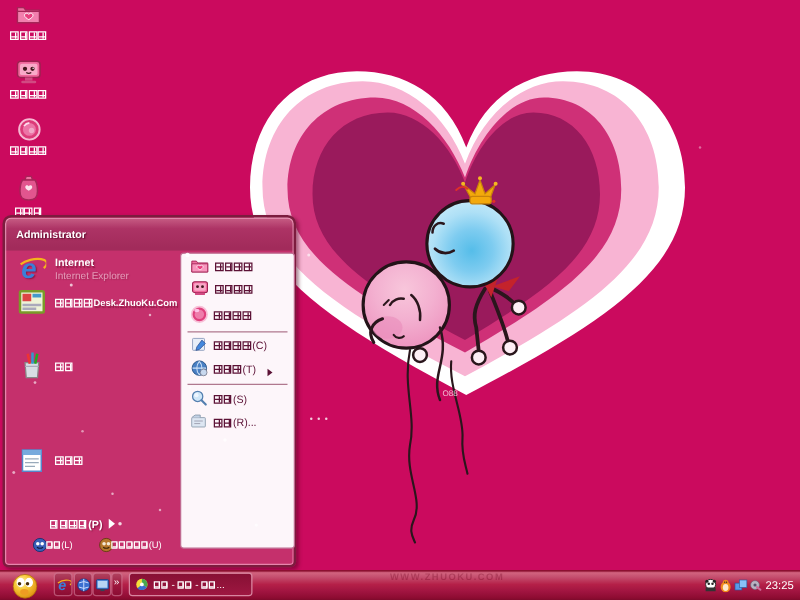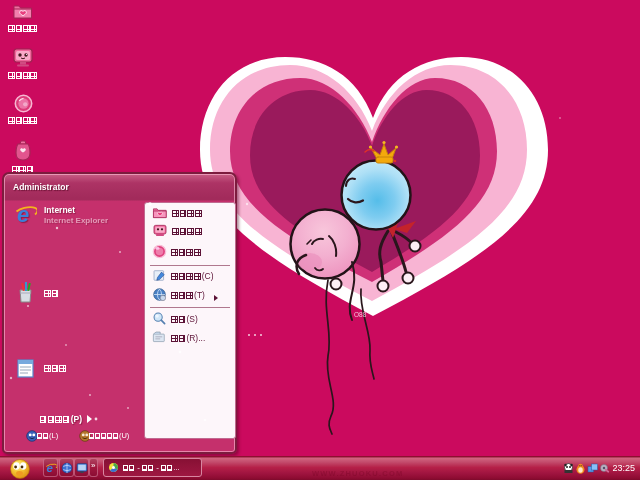--- a/index.html
+++ b/index.html
@@ -140,21 +140,31 @@
     <span class="lbl"><i class="z"></i><i class="z"></i><i class="z"></i></span>
   </div>
 <div id="menu">
  <div id="mhead">Administrator</div>
 
  <div class="mi" style="left:10px;top:29px">
       <svg width="23" height="23" viewBox="0 0 23 23">
   <text x="3" y="19" font-size="22" font-style="italic" font-weight="bold" fill="#3b7fd8" font-family="Liberation Sans">e</text>
   <path d="M2.5,8.5 a9.5,4.2 -14 1 1 18.5,3" stroke="#f4b31c" stroke-width="1.8" fill="none"></path>
  </svg>
-      <span>Internet<br><span style="font-weight:bold;opacity:.5;font-size:8px">Internet Explorer</span></span>
+      <span>Internet<br><span style="font-weight:normal;opacity:.5;font-size:8px">Internet Explorer</span></span>
+    </div>
+ <div class="mi" style="left:10px;top:56px">
+      <svg width="23" height="23" viewBox="0 0 23 23">
+  <rect x="2" y="3" width="19" height="17" rx="1" fill="#eef4d8" stroke="#7a9a28" stroke-width="2"></rect>
+  <rect x="4" y="5" width="7" height="6" fill="#d44"></rect>
+        <rect x="12" y="5" width="7" height="3" fill="#49c"></rect>
+  <rect x="4" y="13" width="15" height="2" fill="#aab"></rect>
+        <rect x="4" y="16" width="11" height="2" fill="#aab"></rect>
+ </svg>
+      <span><i class="z"></i><i class="z"></i><i class="z"></i><i class="z"></i><span style="font-size:7.5px">Desk.ZhuoKu.Com</span></span>
     </div>
  <div class="mi" style="left:10px;top:107px">
       <svg width="23" height="23" viewBox="0 0 23 23">
   <path d="M6,9 L17,9 L16,21 L7,21 Z" fill="#d8dde4" stroke="#888" stroke-width="1"></path>
   <rect x="8" y="2" width="2" height="8" fill="#e33" transform="rotate(-12 9 6)"></rect>
   <rect x="11" y="1" width="2" height="9" fill="#39c"></rect>
   <rect x="14" y="2" width="2" height="8" fill="#2a2" transform="rotate(12 15 6)"></rect>
   <path d="M6,12 L17,12" stroke="#aab" stroke-width="1"></path>
  </svg>
       <span><i class="z"></i><i class="z"></i></span>
@@ -309,21 +319,21 @@
     </svg>
  <svg width="12" height="11" viewBox="0 0 24 22" style="position:absolute;left:587px;top:7">
       <rect x="2" y="7" width="11" height="11" fill="#5a9ae8" stroke="#26569e" stroke-width="1"></rect>
       <rect x="9" y="2" width="12" height="12" fill="#88c0f8" stroke="#26569e" stroke-width="1"></rect>
     </svg>
  <svg width="11" height="11" viewBox="0 0 22 22" style="position:absolute;left:599px;top:7">
       <circle cx="10" cy="10" r="7" fill="#b9b3c2" stroke="#6e6880" stroke-width="1"></circle>
       <circle cx="10" cy="10" r="2.5" fill="#57506a"></circle>
       <rect x="12" y="12" width="10" height="3.5" rx="1.5" transform="rotate(38 14 13)" fill="#d06a9a"></rect>
     </svg>
- <span style="position:absolute;left:312px;top:12px;height:12px;line-height:12px;font-size:7.5px;color:rgba(110,0,30,.3);letter-spacing:1.2px;font-weight:bold">WWW.ZHUOKU.COM</span>
+ <span style="position:absolute;left:312px;top:0;height:12px;line-height:12px;font-size:7.5px;color:rgba(110,0,30,.3);letter-spacing:1.2px;font-weight:bold">WWW.ZHUOKU.COM</span>
     <span id="clock">23:25</span>
 </div>
 <svg width="640" height="480" viewBox="0 0 640 480" style="position:absolute;left:0;top:0;pointer-events:none">
  <g fill="#fff">
   <circle cx="150" cy="204" r="1.8" opacity=".9"></circle>
       <circle cx="57" cy="228" r="1.2" opacity=".7"></circle>
   <circle cx="120" cy="252" r="1" opacity=".6"></circle>
       <circle cx="28" cy="306" r="1.1" opacity=".6"></circle>
   <circle cx="180" cy="352" r="1.4" opacity=".75"></circle>
       <circle cx="90" cy="395" r="1" opacity=".6"></circle>

